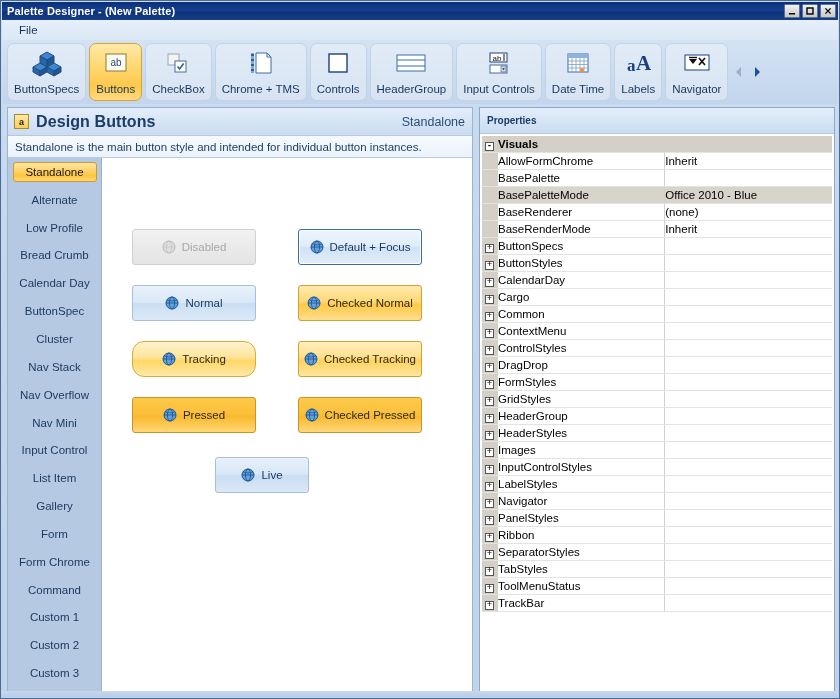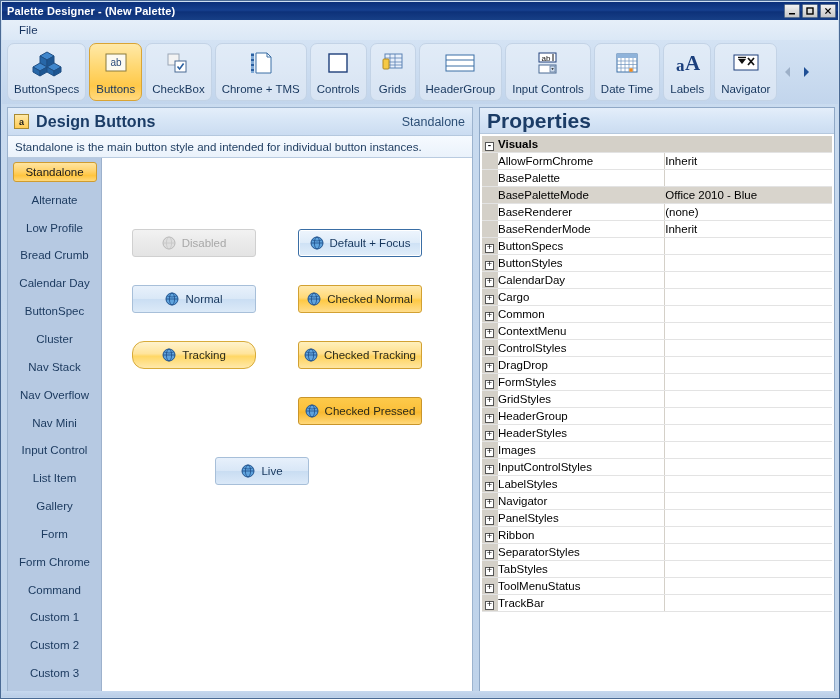--- a/index.html
+++ b/index.html
@@ -191,21 +191,21 @@
   }
   #canvas {
     flex: 1 1 auto;
     background: #ffffff;
     position: relative;
   }
 
   
   .demo-btn {
     position: absolute;
-    width: 124px; height: 28px;
+    width: 124px; height: 36px;
     box-sizing: border-box;
     border-radius: 3px;
     display: flex; align-items: center; justify-content: center;
     font-size: 11.5px;
     white-space: nowrap;
   }
   .demo-btn .globe { margin-right: 6px; display: block; }
   .db-normal {
     background: linear-gradient(to bottom,#e8f1fb 0%,#dae8f7 48%,#cadef3 52%,#dceaf8 100%);
     border: 1px solid #a7bfd9; color: #16365c;
@@ -257,21 +257,21 @@
   #prop-header {
     height: 26px;
     background: linear-gradient(to bottom,#e4eefa 0%,#d6e5f6 50%,#cbdcf1 100%);
     border-bottom: 1px solid #b5c8de;
     display: flex; align-items: center;
     padding-left: 7px;
     box-sizing: border-box;
     flex: 0 0 auto;
   }
   #prop-title {
-    font-size: 21px; font-weight: bold; color: #1b3c66;
+    font-size: 10px; font-weight: bold; color: #1b3c66;
   }
   #prop-grid-wrap {
     flex: 1 1 auto;
     background: #ffffff;
     border-top: 1px solid #ffffff;
     overflow: hidden;
     padding: 1px 2px 2px 2px;
     box-sizing: border-box;
     display: flex; flex-direction: column;
   }
@@ -423,36 +423,20 @@
 
     <div class="tb-item">
       <div class="tb-icon">
         <svg width="28" height="26" viewBox="0 0 28 26">
           <rect x="5" y="3" width="18" height="18" fill="#ffffff" stroke="#1f3f7a" stroke-width="1.4"></rect>
         </svg>
       </div>
       <span class="tb-label">Controls</span>
     </div>
 
-    <div class="tb-item">
-      <div class="tb-icon">
-        <svg width="28" height="26" viewBox="0 0 28 26">
-          <rect x="6" y="3" width="17" height="14" fill="#e8f0fb" stroke="#5a82b4" stroke-width="1"></rect>
-          <g stroke="#5a82b4" stroke-width="0.8">
-            <line x1="6" y1="7" x2="23" y2="7"></line>
-              <line x1="6" y1="11" x2="23" y2="11"></line>
-              <line x1="6" y1="14" x2="23" y2="14"></line>
-            <line x1="11" y1="3" x2="11" y2="17"></line>
-              <line x1="16" y1="3" x2="16" y2="17"></line>
-          </g>
-          <rect x="4" y="8" width="6" height="10" rx="1" fill="#f6c944" stroke="#b08a25" stroke-width="1"></rect>
-        </svg>
-      </div>
-      <span class="tb-label">Grids</span>
-    </div>
 
     <div class="tb-item">
       <div class="tb-icon">
         <svg width="34" height="26" viewBox="0 0 34 26">
           <rect x="3" y="4" width="28" height="16" fill="#ffffff" stroke="#3a6ea5" stroke-width="1"></rect>
           <line x1="3" y1="9" x2="31" y2="9" stroke="#3a6ea5" stroke-width="1"></line>
           <line x1="3" y1="15" x2="31" y2="15" stroke="#3a6ea5" stroke-width="1"></line>
         </svg>
       </div>
       <span class="tb-label">HeaderGroup</span>
@@ -655,20 +639,29 @@
         <div class="demo-btn db-checked-tracking" style="left:196px; top:183px;">
           <svg class="globe" width="14" height="14" viewBox="0 0 14 14">
             <circle cx="7" cy="7" r="6" fill="#5fa3dd" stroke="#20538f" stroke-width="1"></circle>
             <ellipse cx="7" cy="7" rx="2.6" ry="6" fill="none" stroke="#1e4f8a" stroke-width="0.8"></ellipse>
             <line x1="1" y1="7" x2="13" y2="7" stroke="#1e4f8a" stroke-width="0.8"></line>
             <path d="M2 4 Q7 6 12 4" fill="none" stroke="#1e4f8a" stroke-width="0.7"></path>
           </svg>
           <span>Checked Tracking</span>
         </div>
 
+        <div class="demo-btn db-pressed" style="left:30px; top:239px;">
+          <svg class="globe" width="14" height="14" viewBox="0 0 14 14">
+            <circle cx="7" cy="7" r="6" fill="#5fa3dd" stroke="#20538f" stroke-width="1"></circle>
+            <ellipse cx="7" cy="7" rx="2.6" ry="6" fill="none" stroke="#1e4f8a" stroke-width="0.8"></ellipse>
+            <line x1="1" y1="7" x2="13" y2="7" stroke="#1e4f8a" stroke-width="0.8"></line>
+            <path d="M2 4 Q7 6 12 4" fill="none" stroke="#1e4f8a" stroke-width="0.7"></path>
+          </svg>
+          <span>Pressed</span>
+        </div>
 
         <div class="demo-btn db-checked-pressed" style="left:196px; top:239px;">
           <svg class="globe" width="14" height="14" viewBox="0 0 14 14">
             <circle cx="7" cy="7" r="6" fill="#5fa3dd" stroke="#20538f" stroke-width="1"></circle>
             <ellipse cx="7" cy="7" rx="2.6" ry="6" fill="none" stroke="#1e4f8a" stroke-width="0.8"></ellipse>
             <line x1="1" y1="7" x2="13" y2="7" stroke="#1e4f8a" stroke-width="0.8"></line>
             <path d="M2 4 Q7 6 12 4" fill="none" stroke="#1e4f8a" stroke-width="0.7"></path>
           </svg>
           <span>Checked Pressed</span>
         </div>

